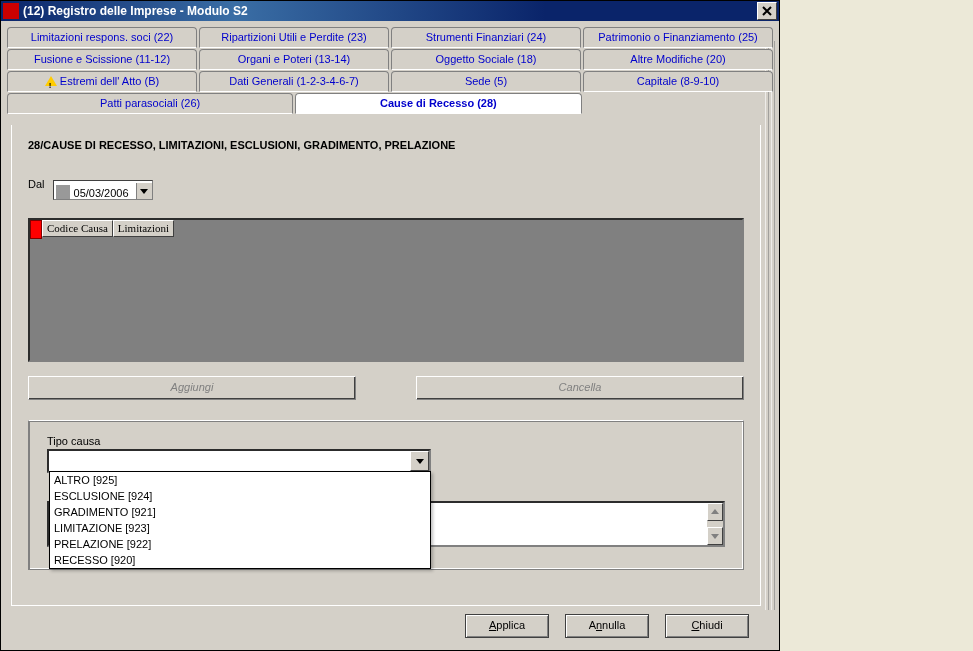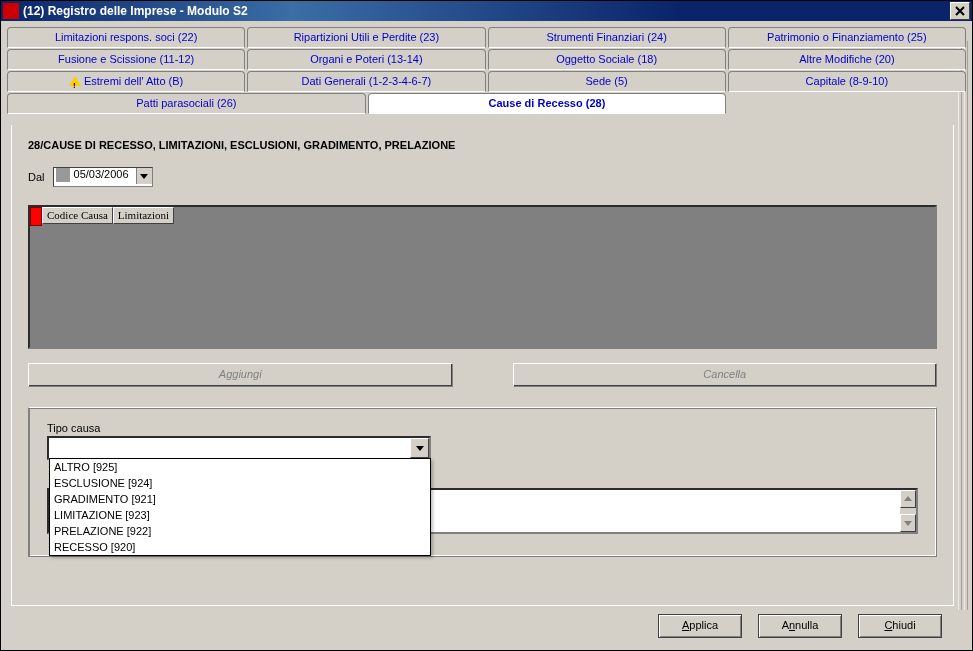--- a/index.html
+++ b/index.html
@@ -3,21 +3,21 @@
 <meta charset="utf-8">
 <style>
   html, body {
     margin: 0;
     padding: 0;
     font-family: Tahoma, Arial, sans-serif;
     font-size: 11px;
     background: #ece9d8;
   }
   .window {
-    width: 973px;
+    width: 780px;
     height: 651px;
     background: #d4d0c8;
     border: 1px solid #000;
     box-sizing: border-box;
     position: relative;
     overflow: hidden;
   }
   .titlebar {
     height: 20px;
     background: linear-gradient(to right, #0a246a 0%, #3a6ea5 30%, #0a246a 70%);
@@ -122,22 +122,23 @@
     color: #000;
     margin-bottom: 16px;
   }
   .field-row { display:flex; align-items:center; gap:8px; margin-bottom:18px;}
   .field-label { font-size:11px;}
   .date-box {
     border:1px solid #808080;
     border-top-color:#404040; border-left-color:#404040;
     background:#fff;
     height:18px; width:98px;
-    display:flex;align-items:flex-start;
+    display:flex;align-items:flex-end;
     font-size:11px;
+    margin-top:13px;
   }
   .date-box .cal-icon { width:14px;height:14px;background:#999;margin:0 2px;display:inline-block;}
   .date-box .val { flex:1; padding:0 2px;}
   .date-box .dd { width:15px;height:16px;background:#d4d0c8;border-left:1px solid #808080;display:flex;align-items:center;justify-content:center;}
   .dd svg { width:8px;height:8px;}
 
   .grid-box {
     border: 2px inset #808080;
     background:#808080;
     height: 140px;

